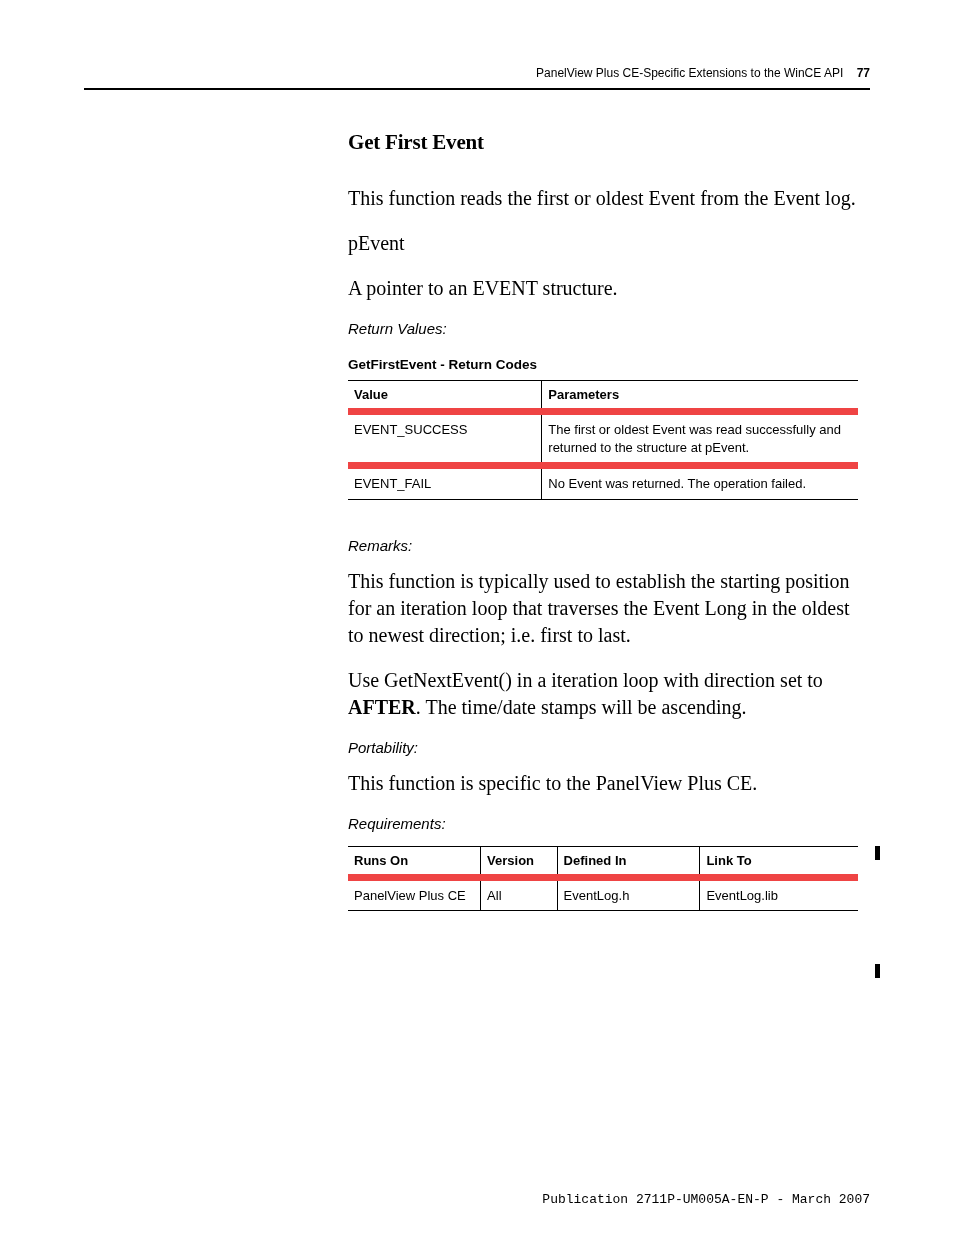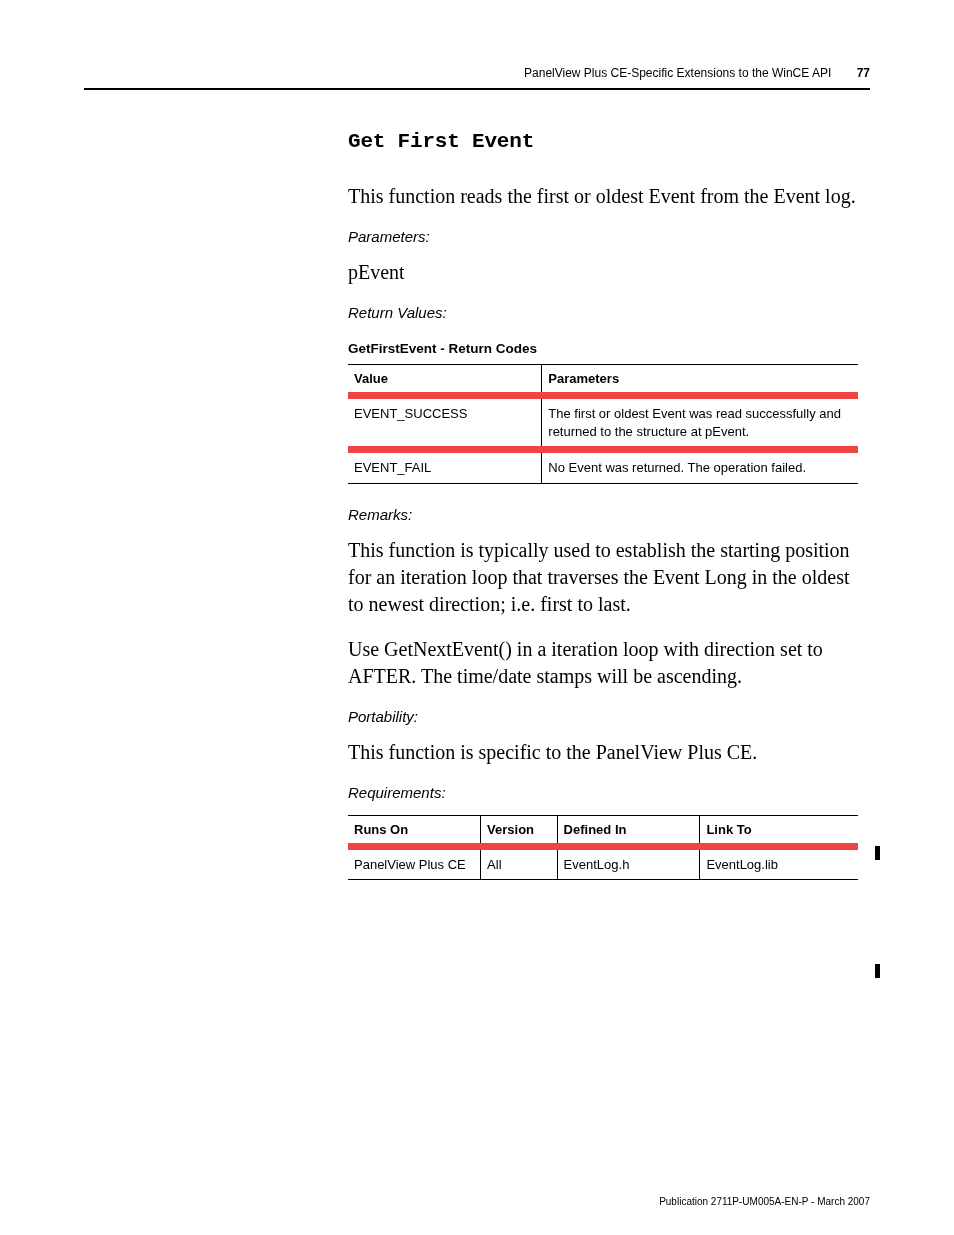--- a/index.html
+++ b/index.html
@@ -22,33 +22,33 @@
   }
   .running-header {
     font-family: Helvetica, Arial, sans-serif;
     font-size: 12px;
     text-align: right;
     color: #000;
     margin-bottom: 8px;
   }
   .running-header .pagenum {
     font-weight: bold;
-    margin-left: 22px;
+    margin-left: 10px;
   }
   .rule {
     border: none;
     border-top: 2px solid #000;
     margin: 0 0 40px 0;
   }
   .content {
     margin-left: 264px;
     width: 510px;
   }
   .h2 {
-    font-family: Liberation Mono, monospace;
+    font-family: Liberation Serif, serif;
     font-weight: 700;
     font-size: 21px;
     letter-spacing: -0.2px;
     margin: 0 0 30px 0;
   }
   .body {
     font-family: Garamond, Georgia, 'Times New Roman', serif;
     font-size: 20px;
     line-height: 1.35;
     margin: 0 0 18px 0;
@@ -66,21 +66,21 @@
     font-family: "Helvetica Neue", Helvetica, Arial, sans-serif;
     font-weight: 700;
     font-size: 13.5px;
     margin: 20px 0 8px 0;
   }
   table {
     border-collapse: collapse;
     width: 100%;
     font-family: "Helvetica Neue", Helvetica, Arial, sans-serif;
     font-size: 13px;
-    margin-bottom: 22px;
+    margin-bottom: 37px;
   }
   th {
     text-align: left;
     font-weight: 700;
     border-top: 1px solid #000;
     border-bottom: 1px solid #000;
     padding: 6px 6px;
     vertical-align: top;
   }
   td {
@@ -97,47 +97,47 @@
     position: absolute;
     right: 74px;
     width: 5px;
     height: 14px;
     background: #000;
   }
   .footer {
     position: absolute;
     right: 84px;
     bottom: 28px;
-    font-family: Liberation Sans, sans-serif;
-    font-size: 10px;
+    font-family: Liberation Mono, monospace;
+    font-size: 13px;
     color: #000;
   }
-  .bold { font-weight: 400; }
+  .bold { font-weight: 700; }
 </style>
 </head>
 <body>
 
 <div class="page">
 
   <div class="running-header">
     <span>PanelView Plus CE-Specific Extensions to the WinCE API</span>
     <span class="pagenum">77</span>
   </div>
   <hr class="rule">
 
   <div class="content">
     <h2 class="h2">Get First Event</h2>
 
     <p class="body">This function reads the first or oldest Event from the Event log.</p>
 
 
-    <p class="ital-sub">Parameters:</p>
 
     <p class="body">pEvent</p>
 
+    <p class="body">A pointer to an EVENT structure.</p>
 
     <p class="ital-sub">Return Values:</p>
 
     <div class="table-title">GetFirstEvent - Return Codes</div>
 
     <table>
       <colgroup>
           <col style="width:38%">
           <col>
         </colgroup>

